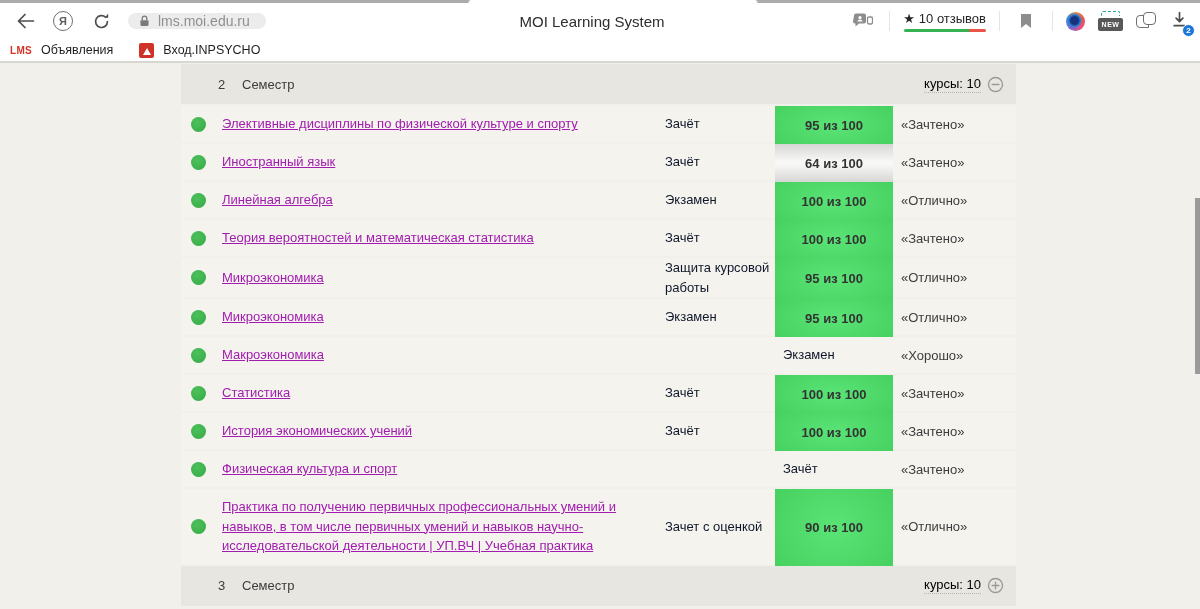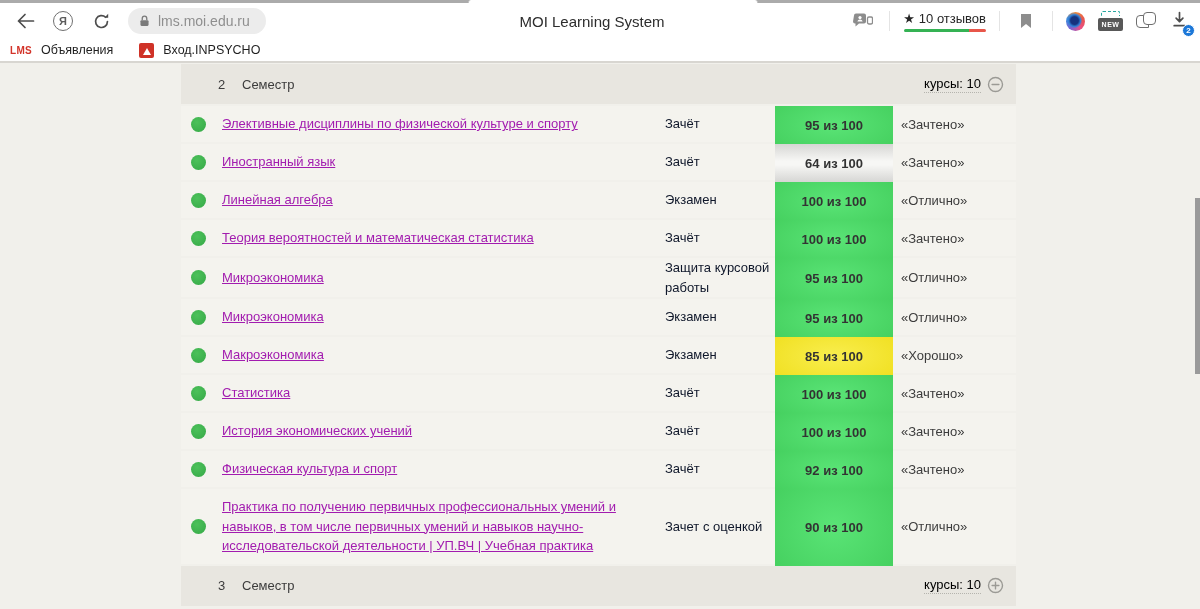--- a/index.html
+++ b/index.html
@@ -13,21 +13,21 @@
     border-radius:5px 5px 0 0; }
 
   .chrome { height:36px; background:#fff; display:flex; align-items:center;
     padding:0 12px; position:relative; }
   .nav-btn { display:flex; align-items:center; justify-content:center;
     width:26px; height:26px; cursor:pointer; }
   .ya-circle { width:20px; height:20px; border:1.5px solid #707070; border-radius:50%;
     display:flex; align-items:center; justify-content:center;
     font-size:11px; font-weight:bold; color:#5c5c5c; }
   .spacer-sm { width:12px; }
-  .address { margin-left:14px; background:#ececec; border-radius:14px; height:26px;
+  .address { margin-left:14px; background:#ececec; border-radius:14px; height:16px;
     display:flex; align-items:center; gap:7px; padding:0 16px 0 10px; cursor:text; }
   .url { font-size:14px; color:#8f8f8f; }
   .page-title { position:absolute; left:0; right:16px; text-align:center;
     font-size:15px; color:#2d2d2d; pointer-events:none; }
 
   .chrome-right { margin-left:auto; display:flex; align-items:center; gap:13px; z-index:2; }
   .vsep { width:1px; height:20px; background:#e4e4e4; }
   .reviews { display:flex; flex-direction:column; align-items:center; gap:3px; cursor:pointer; }
   .reviews-top { display:flex; align-items:center; gap:4px; font-size:13px; color:#262626; }
   .reviews-bar { width:82px; height:3px; display:flex; border-radius:2px; overflow:hidden; }
@@ -268,21 +268,20 @@
     <div class="cell-score score--green">95 из 100</div>
     <div class="cell-grade">«Отлично»</div>
   </div>
 
   <div class="grade-row">
     <div class="cell-dot">
       <span class="dot"></span>
     </div>
     <div class="cell-title">Макроэкономика</div>
     <div class="cell-type">Экзамен</div>
-    <div class="cell-score score--yellow">85 из 100</div>
     <div class="cell-grade">«Хорошо»</div>
   </div>
 
   <div class="grade-row">
     <div class="cell-dot">
       <span class="dot"></span>
     </div>
     <div class="cell-title">Статистика</div>
     <div class="cell-type">Зачёт</div>
     <div class="cell-score score--green">100 из 100</div>
@@ -298,21 +297,20 @@
     <div class="cell-score score--green">100 из 100</div>
     <div class="cell-grade">«Зачтено»</div>
   </div>
 
   <div class="grade-row">
     <div class="cell-dot">
       <span class="dot"></span>
     </div>
     <div class="cell-title">Физическая культура и спорт</div>
     <div class="cell-type">Зачёт</div>
-    <div class="cell-score score--green">92 из 100</div>
     <div class="cell-grade">«Зачтено»</div>
   </div>
 
   <div class="grade-row">
     <div class="cell-dot">
       <span class="dot"></span>
     </div>
     <div class="cell-title">Практика по получению первичных профессиональных умений и навыков, в том числе первичных умений и навыков научно-исследовательской деятельности | УП.ВЧ | Учебная практика</div>
     <div class="cell-type">Зачет с оценкой</div>
     <div class="cell-score score--green">90 из 100</div>

